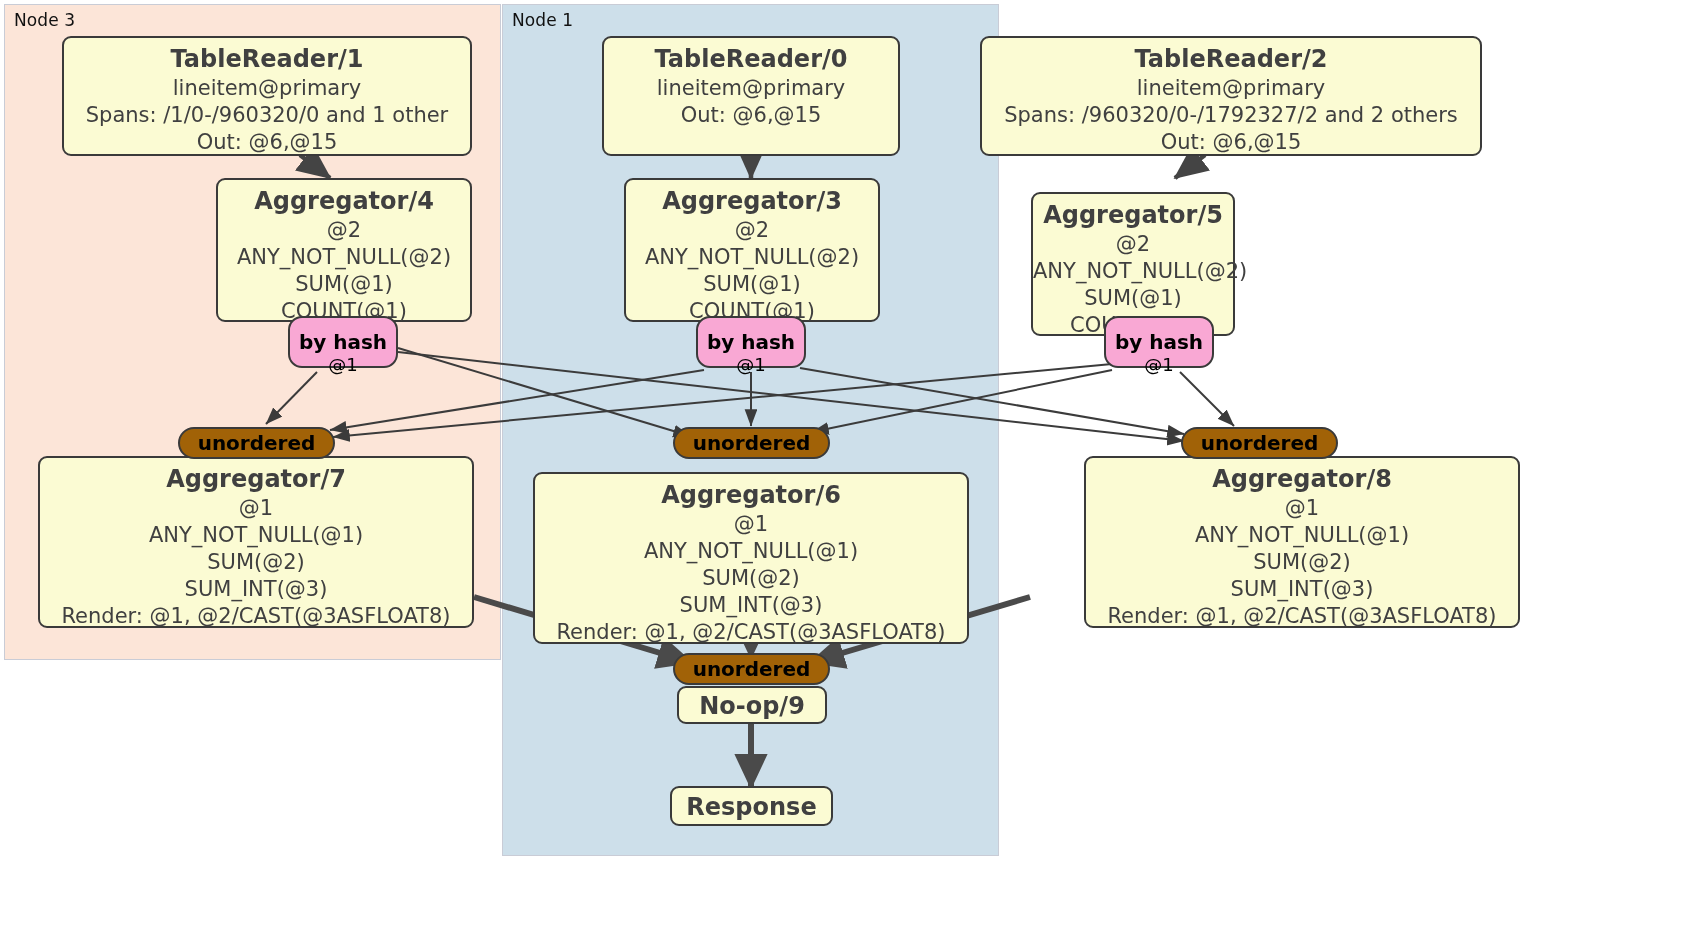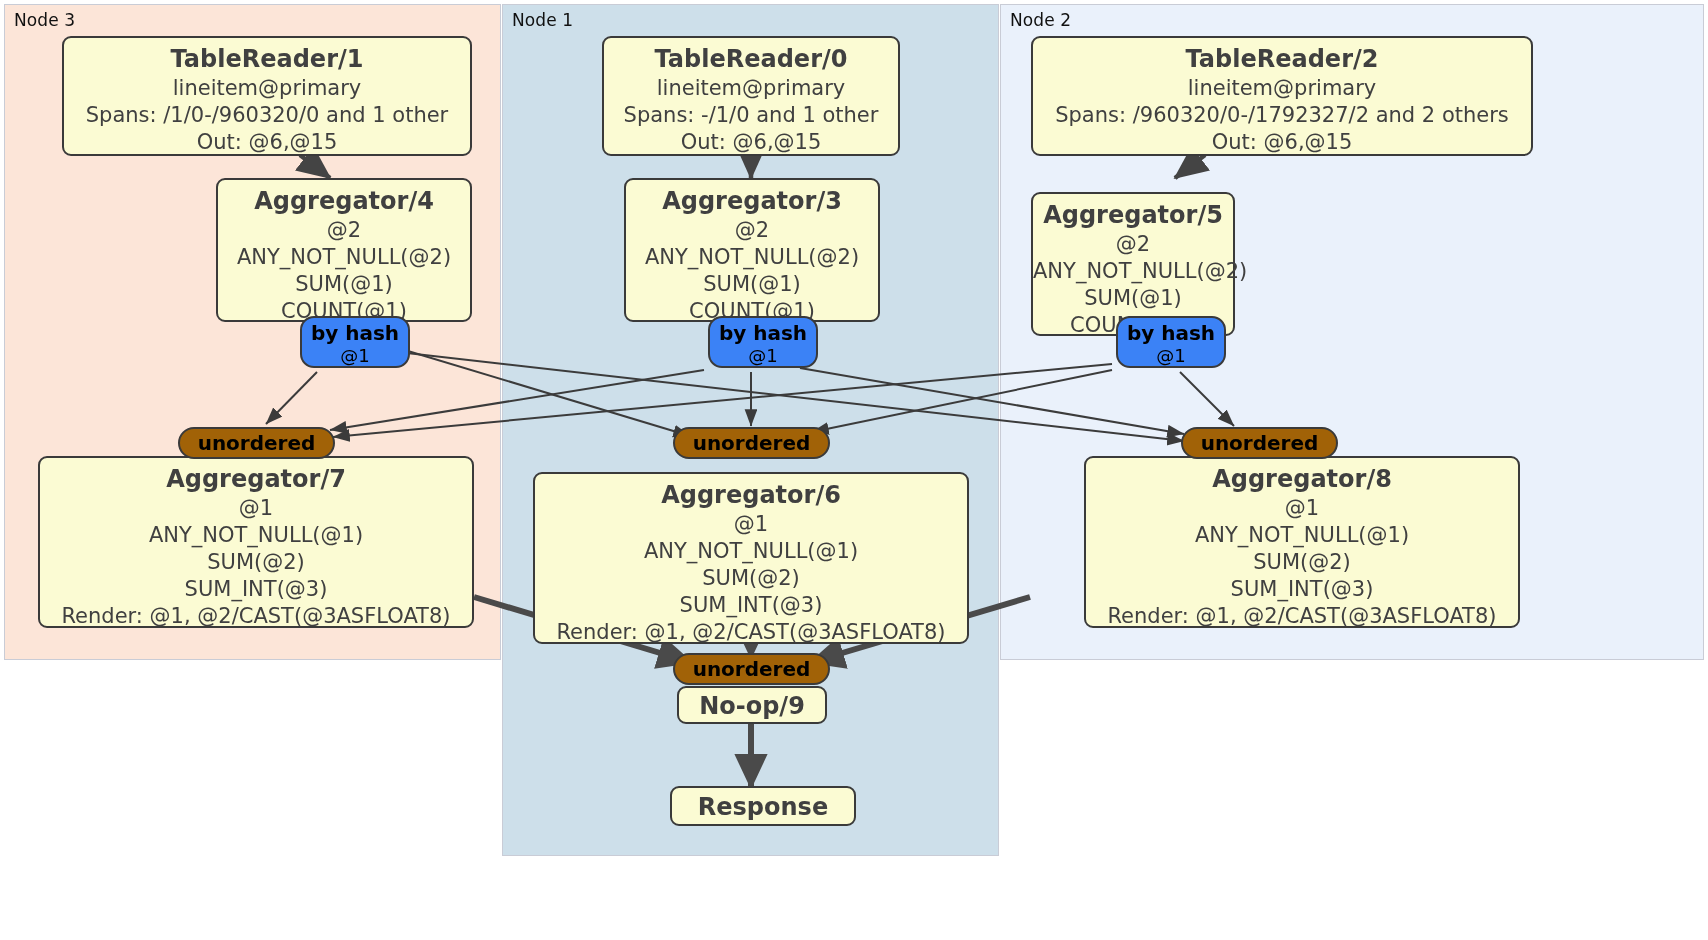--- a/index.html
+++ b/index.html
@@ -50,24 +50,23 @@
   .pill{
     position:absolute;
     box-sizing:border-box;
     border:2px solid #3a3a3a;
     border-radius:22px;
     text-align:center;
     z-index:6;
     color:#000000;
   }
   .pill.hash{
-    background:#3b82f6;
+    background:#f9a8d4;
     border-radius:14px;
-    padding-top:3px;
-    margin-left:12px;
+    padding-top:12px;
   }
   .pill.hash .p1{font-weight:bold;font-size:20px;line-height:24px;display:block;white-space:nowrap;}
   .pill.hash .p2{font-size:18px;line-height:21px;display:block;white-space:nowrap;}
   .pill.unord{
     background:#a16207;
     border-radius:20px;
     display:flex;align-items:center;justify-content:center;
   }
   .pill.unord .p1{font-weight:bold;font-size:20px;line-height:22px;white-space:nowrap;}
   svg.edges{position:absolute;left:0;top:0;width:1708px;height:940px;z-index:2;overflow:visible;}
@@ -78,23 +77,20 @@
 <div id="stage">
 
   <div class="node-region" style="left:4px;top:4px;width:497px;height:656px;background:#fce5d8;">
     <span class="node-label">Node 3</span>
   </div>
 
   <div class="node-region" style="left:502px;top:4px;width:497px;height:852px;background:#cddfea;">
     <span class="node-label">Node 1</span>
   </div>
 
-  <div class="node-region" style="left:1000px;top:4px;width:704px;height:656px;background:#eaf1fb;">
-    <span class="node-label">Node 2</span>
-  </div>
 
   <svg class="edges">
     <defs>
       <marker id="ah" markerWidth="9" markerHeight="9" refX="7.2" refY="3.4" orient="auto" markerUnits="strokeWidth">
         <path d="M0,0 L7.6,3.4 L0,6.8 z" fill="#444444"></path>
       </marker>
       <marker id="ahThin" markerWidth="10" markerHeight="10" refX="8.4" refY="3.2" orient="auto" markerUnits="strokeWidth">
         <path d="M0,0 L8.6,3.2 L0,6.4 z" fill="#3b3b3b"></path>
       </marker>
       <marker id="ahFat" markerWidth="7" markerHeight="7" refX="5.4" refY="2.8" orient="auto" markerUnits="strokeWidth">
@@ -128,25 +124,24 @@
   <div class="proc" style="left:62px;top:36px;width:410px;height:120px;">
     <span class="ttl">TableReader/1</span>
     <span class="ln">lineitem@primary</span>
     <span class="ln">Spans: /1/0-/960320/0 and 1 other</span>
     <span class="ln">Out: @6,@15</span>
   </div>
 
   <div class="proc" style="left:602px;top:36px;width:298px;height:120px;">
     <span class="ttl">TableReader/0</span>
     <span class="ln">lineitem@primary</span>
-    <span class="ln">Spans: -/1/0 and 1 other</span>
     <span class="ln">Out: @6,@15</span>
   </div>
 
-  <div class="proc" style="left:1031px;top:36px;width:502px;height:120px;">
+  <div class="proc" style="left:980px;top:36px;width:502px;height:120px;">
     <span class="ttl">TableReader/2</span>
     <span class="ln">lineitem@primary</span>
     <span class="ln">Spans: /960320/0-/1792327/2 and 2 others</span>
     <span class="ln">Out: @6,@15</span>
   </div>
 
   <div class="proc" style="left:216px;top:178px;width:256px;height:144px;">
     <span class="ttl">Aggregator/4</span>
     <span class="ln">@2</span>
     <span class="ln">ANY_NOT_NULL(@2)</span>
@@ -225,17 +220,17 @@
   </div>
 
   <div class="pill unord" style="left:673px;top:653px;width:157px;height:32px;">
     <span class="p1">unordered</span>
   </div>
 
   <div class="proc" style="left:677px;top:686px;width:150px;height:38px;padding-top:1px;padding-bottom:15px;line-height:34px;">
     <span class="ttl" style="line-height:34px;">No-op/9</span>
   </div>
 
-  <div class="proc" style="left:670px;top:786px;width:186px;height:40px;padding-top:2px;padding-bottom:2px;line-height:34px;">
+  <div class="proc" style="left:670px;top:786px;width:163px;height:40px;padding-top:2px;padding-bottom:2px;line-height:34px;">
     <span class="ttl" style="line-height:34px;">Response</span>
   </div>
 
 </div>
 
 </body></html>

